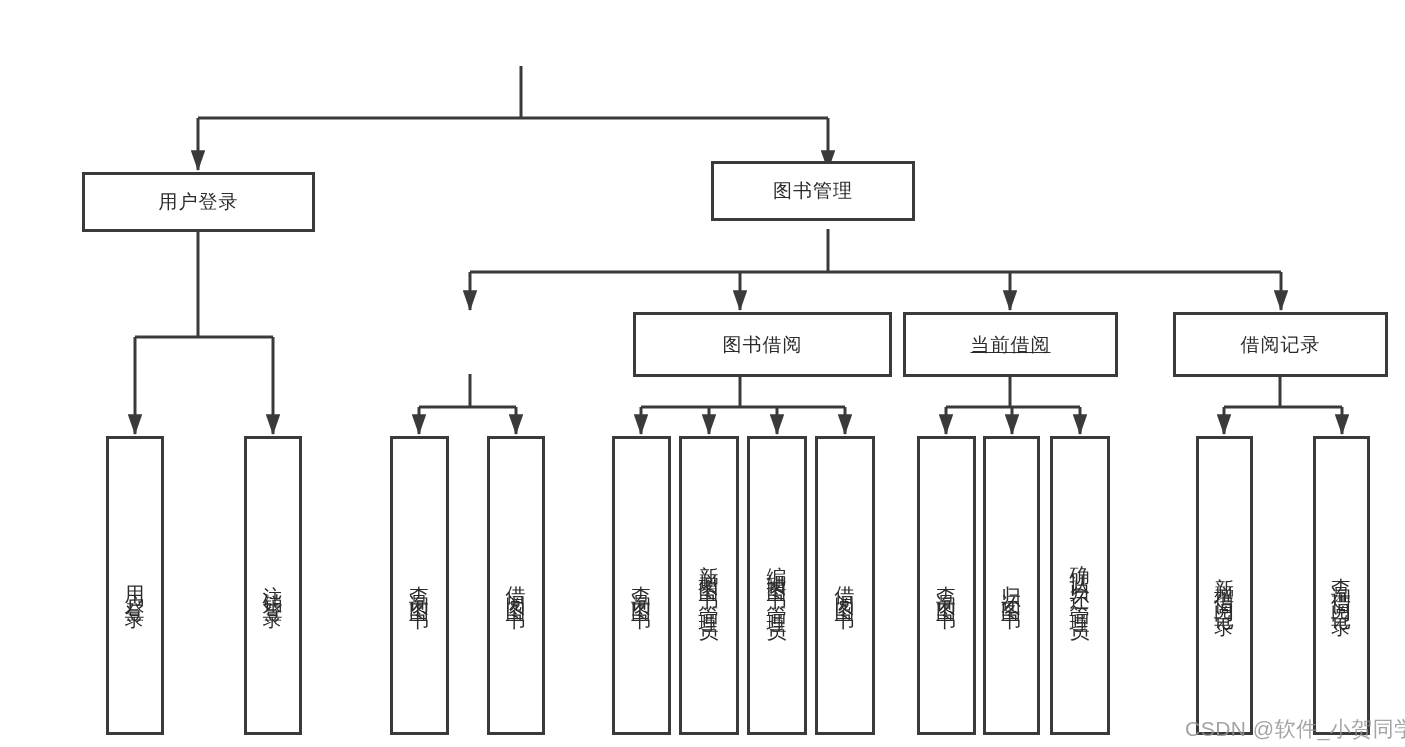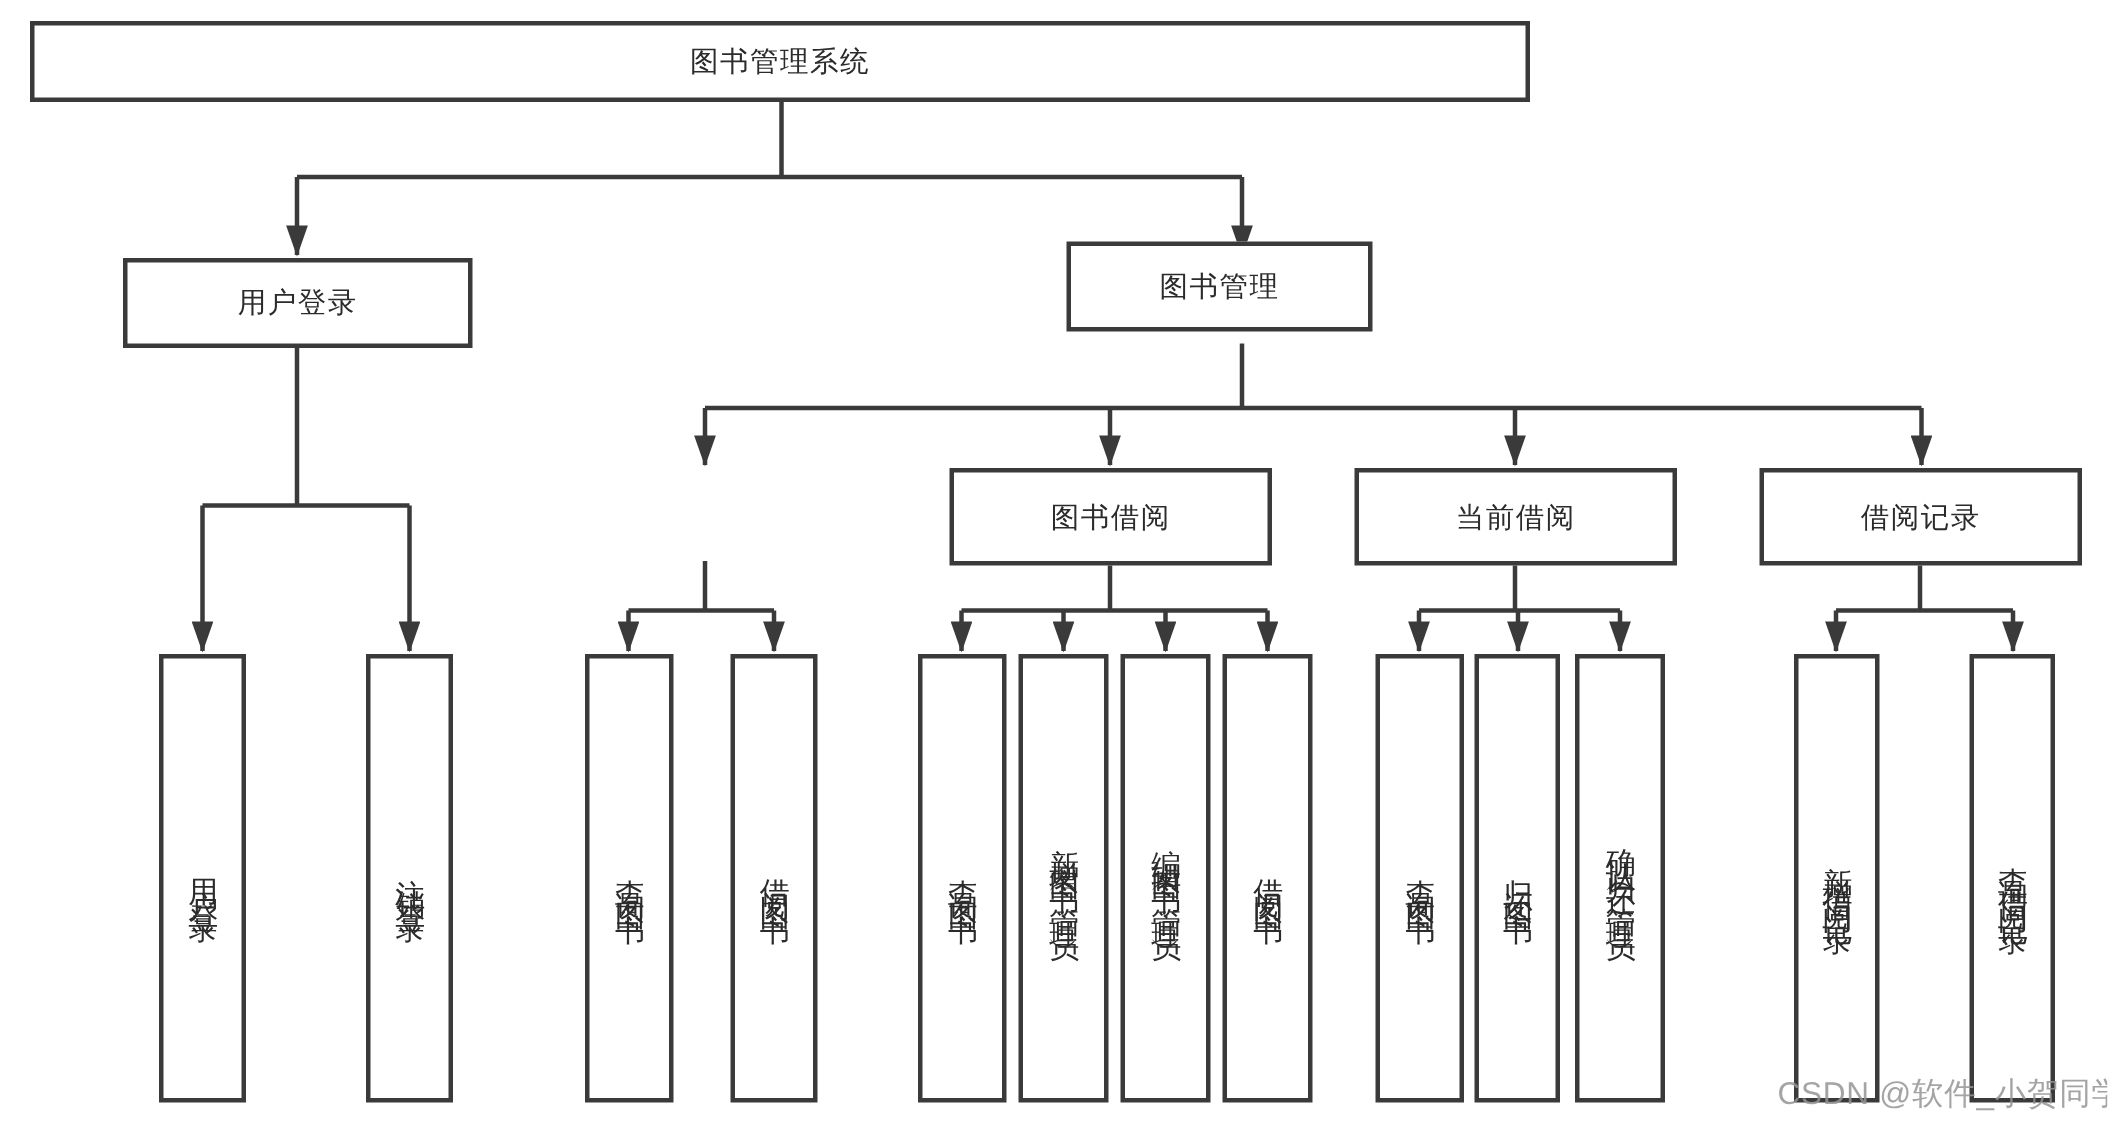--- a/index.html
+++ b/index.html
@@ -92,35 +92,32 @@
       <path d="M1012,407 V434" marker-end="url(#arw)"></path>
       <path d="M1080,407 V434" marker-end="url(#arw)"></path>
 
       <path d="M1280,374 V407"></path>
       <path d="M1224,407 H1342"></path>
       <path d="M1224,407 V434" marker-end="url(#arw)"></path>
       <path d="M1342,407 V434" marker-end="url(#arw)"></path>
     </g>
   </svg>
 
-  <div class="box" style="left:20px; top:14px; width:1000px; height:54px;">
-    <span class="h-label">图书管理系统</span>
-  </div>
 
   <div class="box" style="left:82px; top:172px; width:233px; height:60px;">
     <span class="h-label">用户登录</span>
   </div>
   <div class="box" style="left:711px; top:161px; width:204px; height:60px;">
     <span class="h-label">图书管理</span>
   </div>
 
-  <div class="box" style="left:633px; top:312px; width:215px; height:65px;">
+  <div class="box" style="left:633px; top:312px; width:259px; height:65px;">
     <span class="h-label">图书借阅</span>
   </div>
-  <div class="box" style="left:903px; top:312px; width:215px; height:65px;">
+  <div class="box" style="left:903px; top:312px; width:215px; height:65px;text-decoration:underline;">
     <span class="h-label">当前借阅</span>
   </div>
   <div class="box" style="left:1173px; top:312px; width:215px; height:65px;">
     <span class="h-label">借阅记录</span>
   </div>
 
   <div class="box leaf" style="left:106px; top:436px; width:58px; height:299px;">
     <span class="v-label">用户登录</span>
   </div>
   <div class="box leaf" style="left:244px; top:436px; width:58px; height:299px;">

